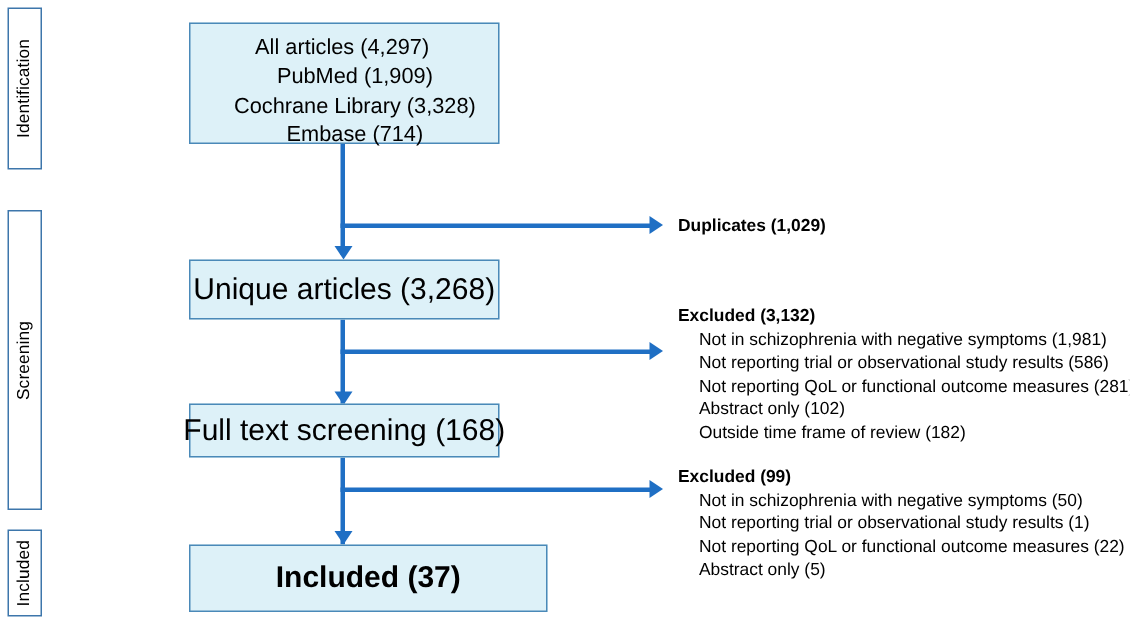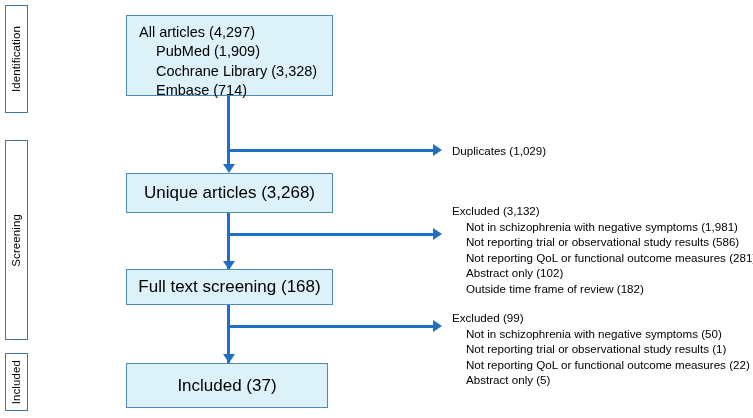--- a/index.html
+++ b/index.html
@@ -38,28 +38,29 @@
     white-space: nowrap;
     letter-spacing: 0.1px;
   }
 
   
   .flow-box {
     position: absolute;
     box-sizing: border-box;
     border: 1.3px solid #4a89b8;
     background: #ddf1f8;
+    text-align: center;
   }
   .flow-box.centered {
     display: flex;
     align-items: center;
     justify-content: center;
   }
   .flow-box .box-text {
-    font-size: 17px;
+    font-size: 20px;
     color: #000000;
     white-space: nowrap;
   }
   .flow-box .box-lines {
     position: absolute;
     left: 12px;
     top: 7px;
     font-size: 14.5px;
     line-height: 1.335;
     color: #000000;
@@ -99,21 +100,21 @@
 
   
   .note-block {
     position: absolute;
     font-size: 11.6px;
     line-height: 1.345;
     color: #000000;
     white-space: nowrap;
   }
   .note-block .note-head {
-    font-weight: normal;
+    font-weight: bold;
   }
   .note-block .note-item {
     padding-left: 14px;
   }
 </style>
 </head>
 <body>
 
 <div id="canvas">
 
@@ -157,21 +158,21 @@
   </div>
 
   <div class="flow-box centered" style="left:126px; top:173px; width:207px; height:40px;">
     <span class="box-text">Unique articles (3,268)</span>
   </div>
 
   <div class="flow-box centered" style="left:126px; top:269px; width:207px; height:36px;">
     <span class="box-text">Full text screening (168)</span>
   </div>
 
-  <div class="flow-box centered" style="left:126px; top:363px; width:202px; height:45px;">
+  <div class="flow-box centered" style="left:126px; top:363px; width:239px; height:45px;font-weight:bold;">
     <span class="box-text">Included (37)</span>
   </div>
 
   <div class="note-block" style="left:452px; top:143px;">
     <div class="note-head">Duplicates (1,029)</div>
   </div>
 
   <div class="note-block" style="left:452px; top:203px;">
     <div class="note-head">Excluded (3,132)</div>
     <div class="note-item">Not in schizophrenia with negative symptoms (1,981)</div>

